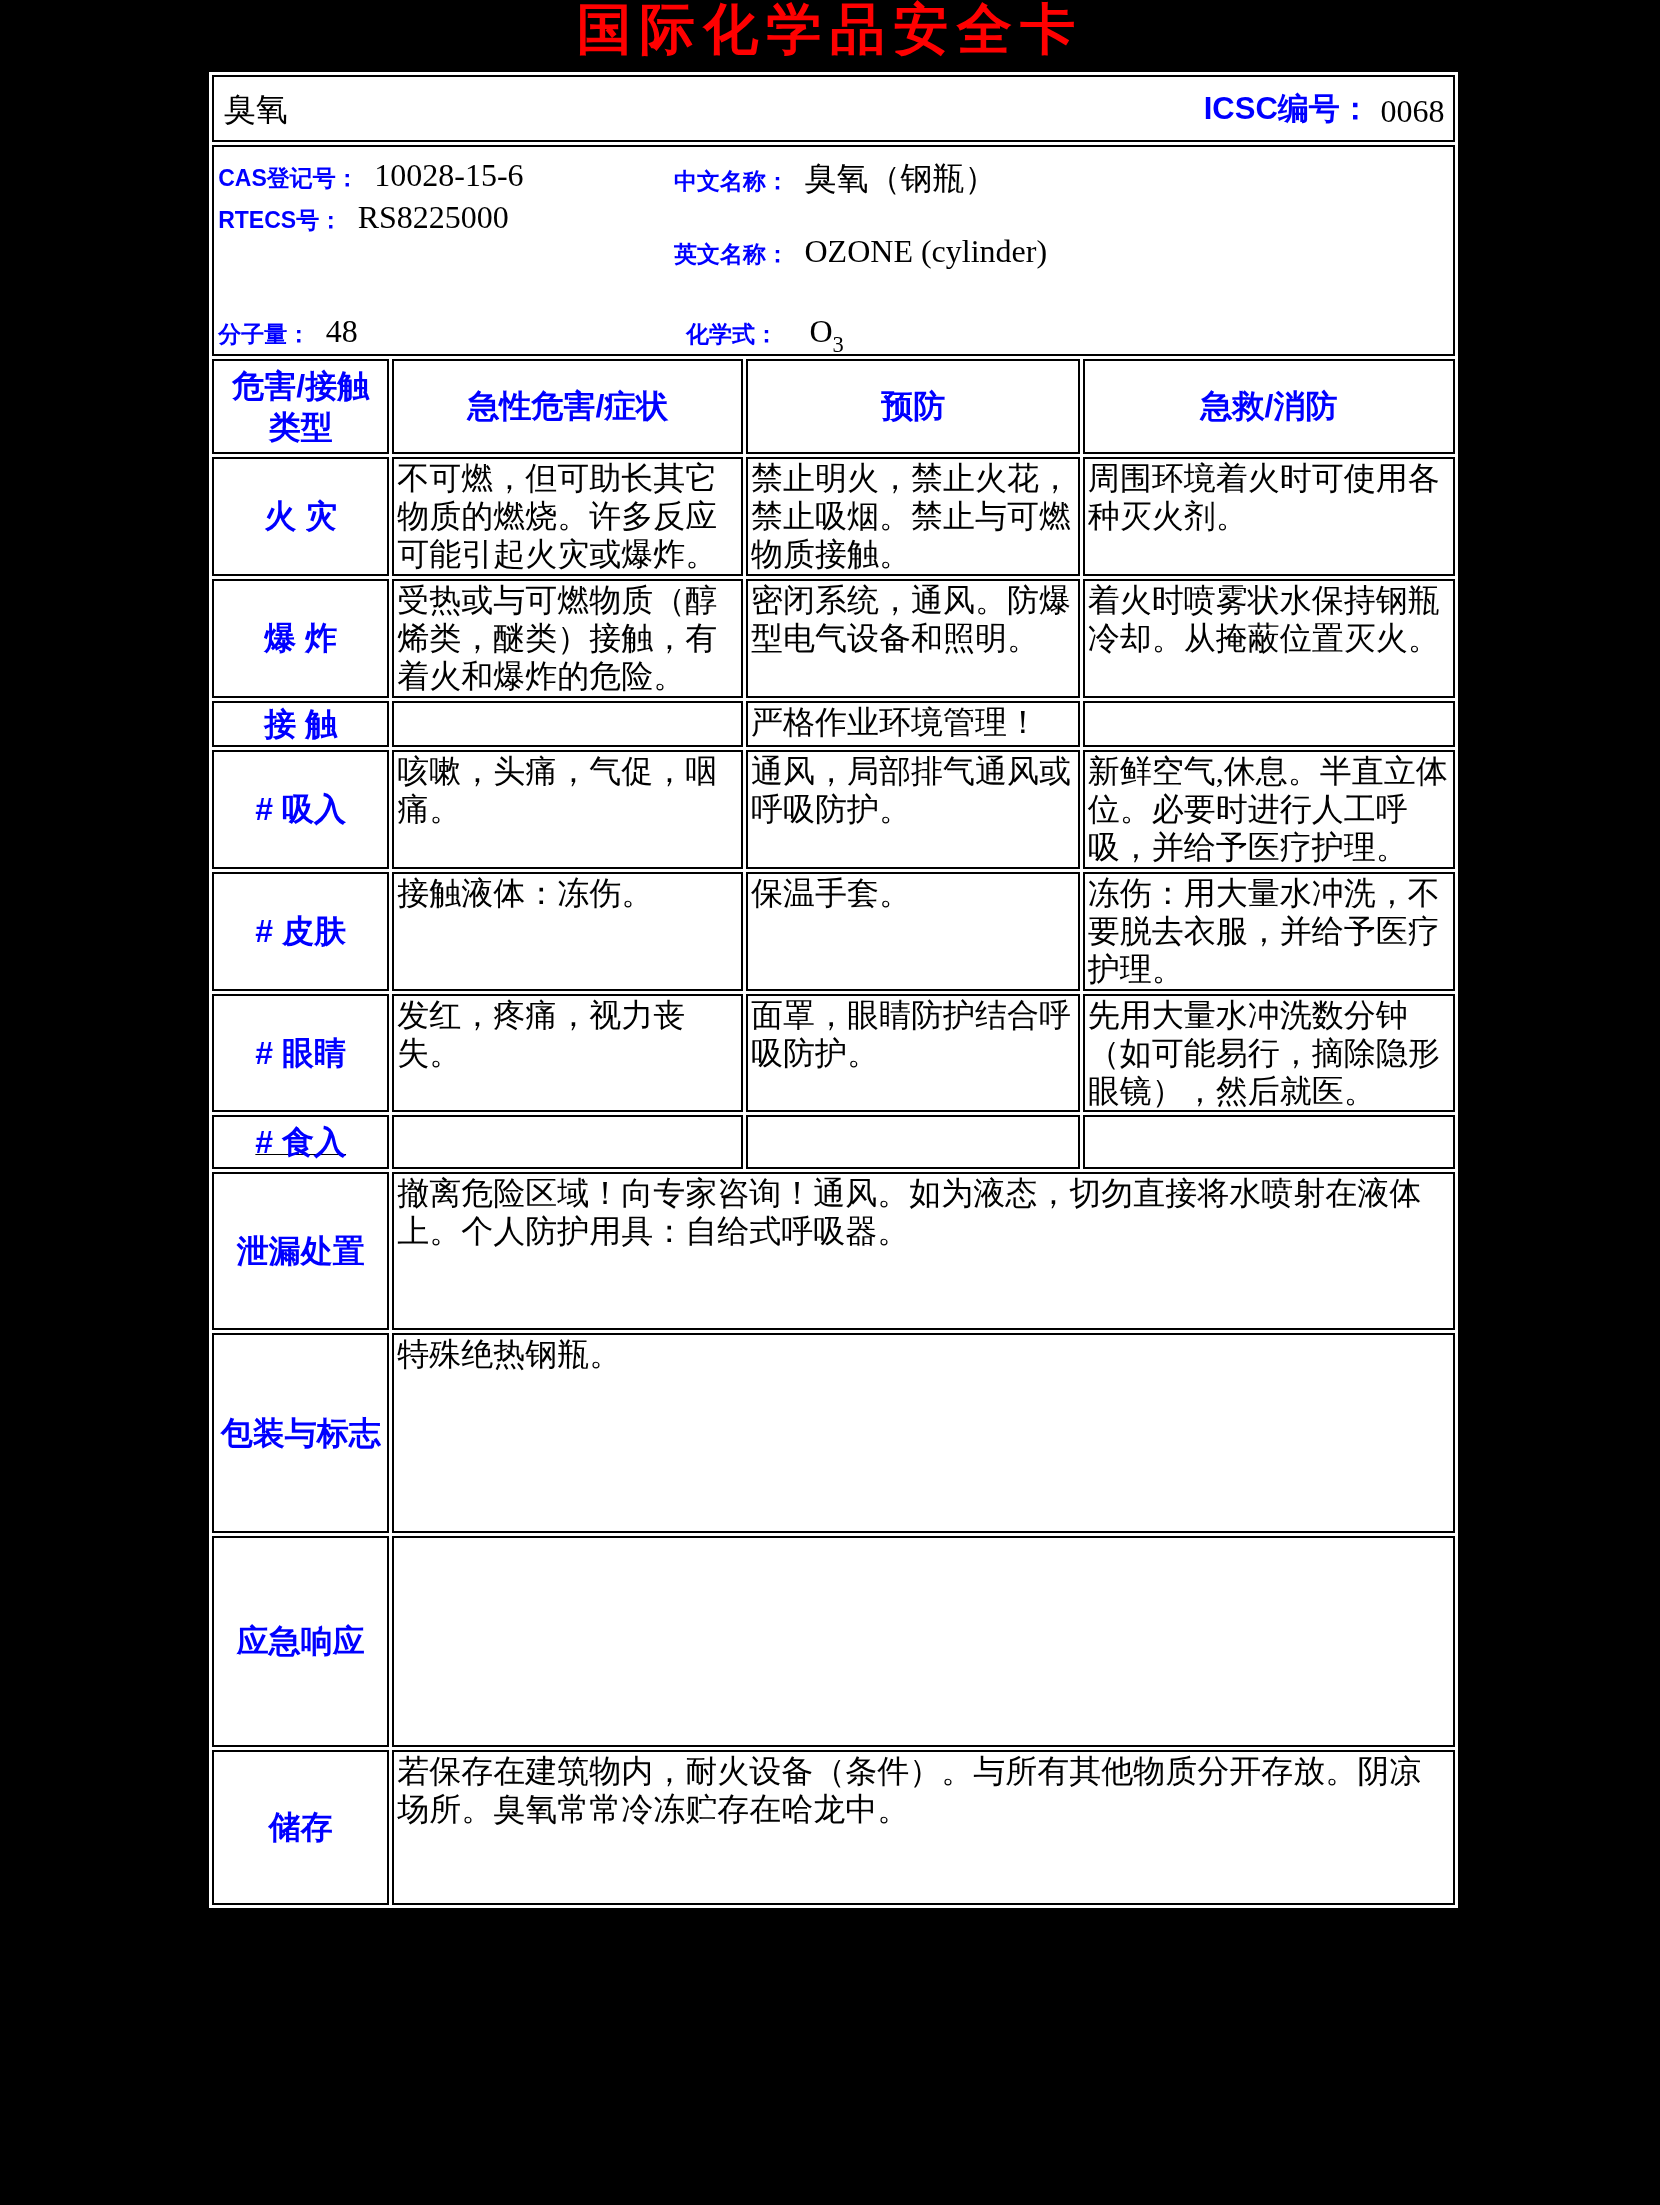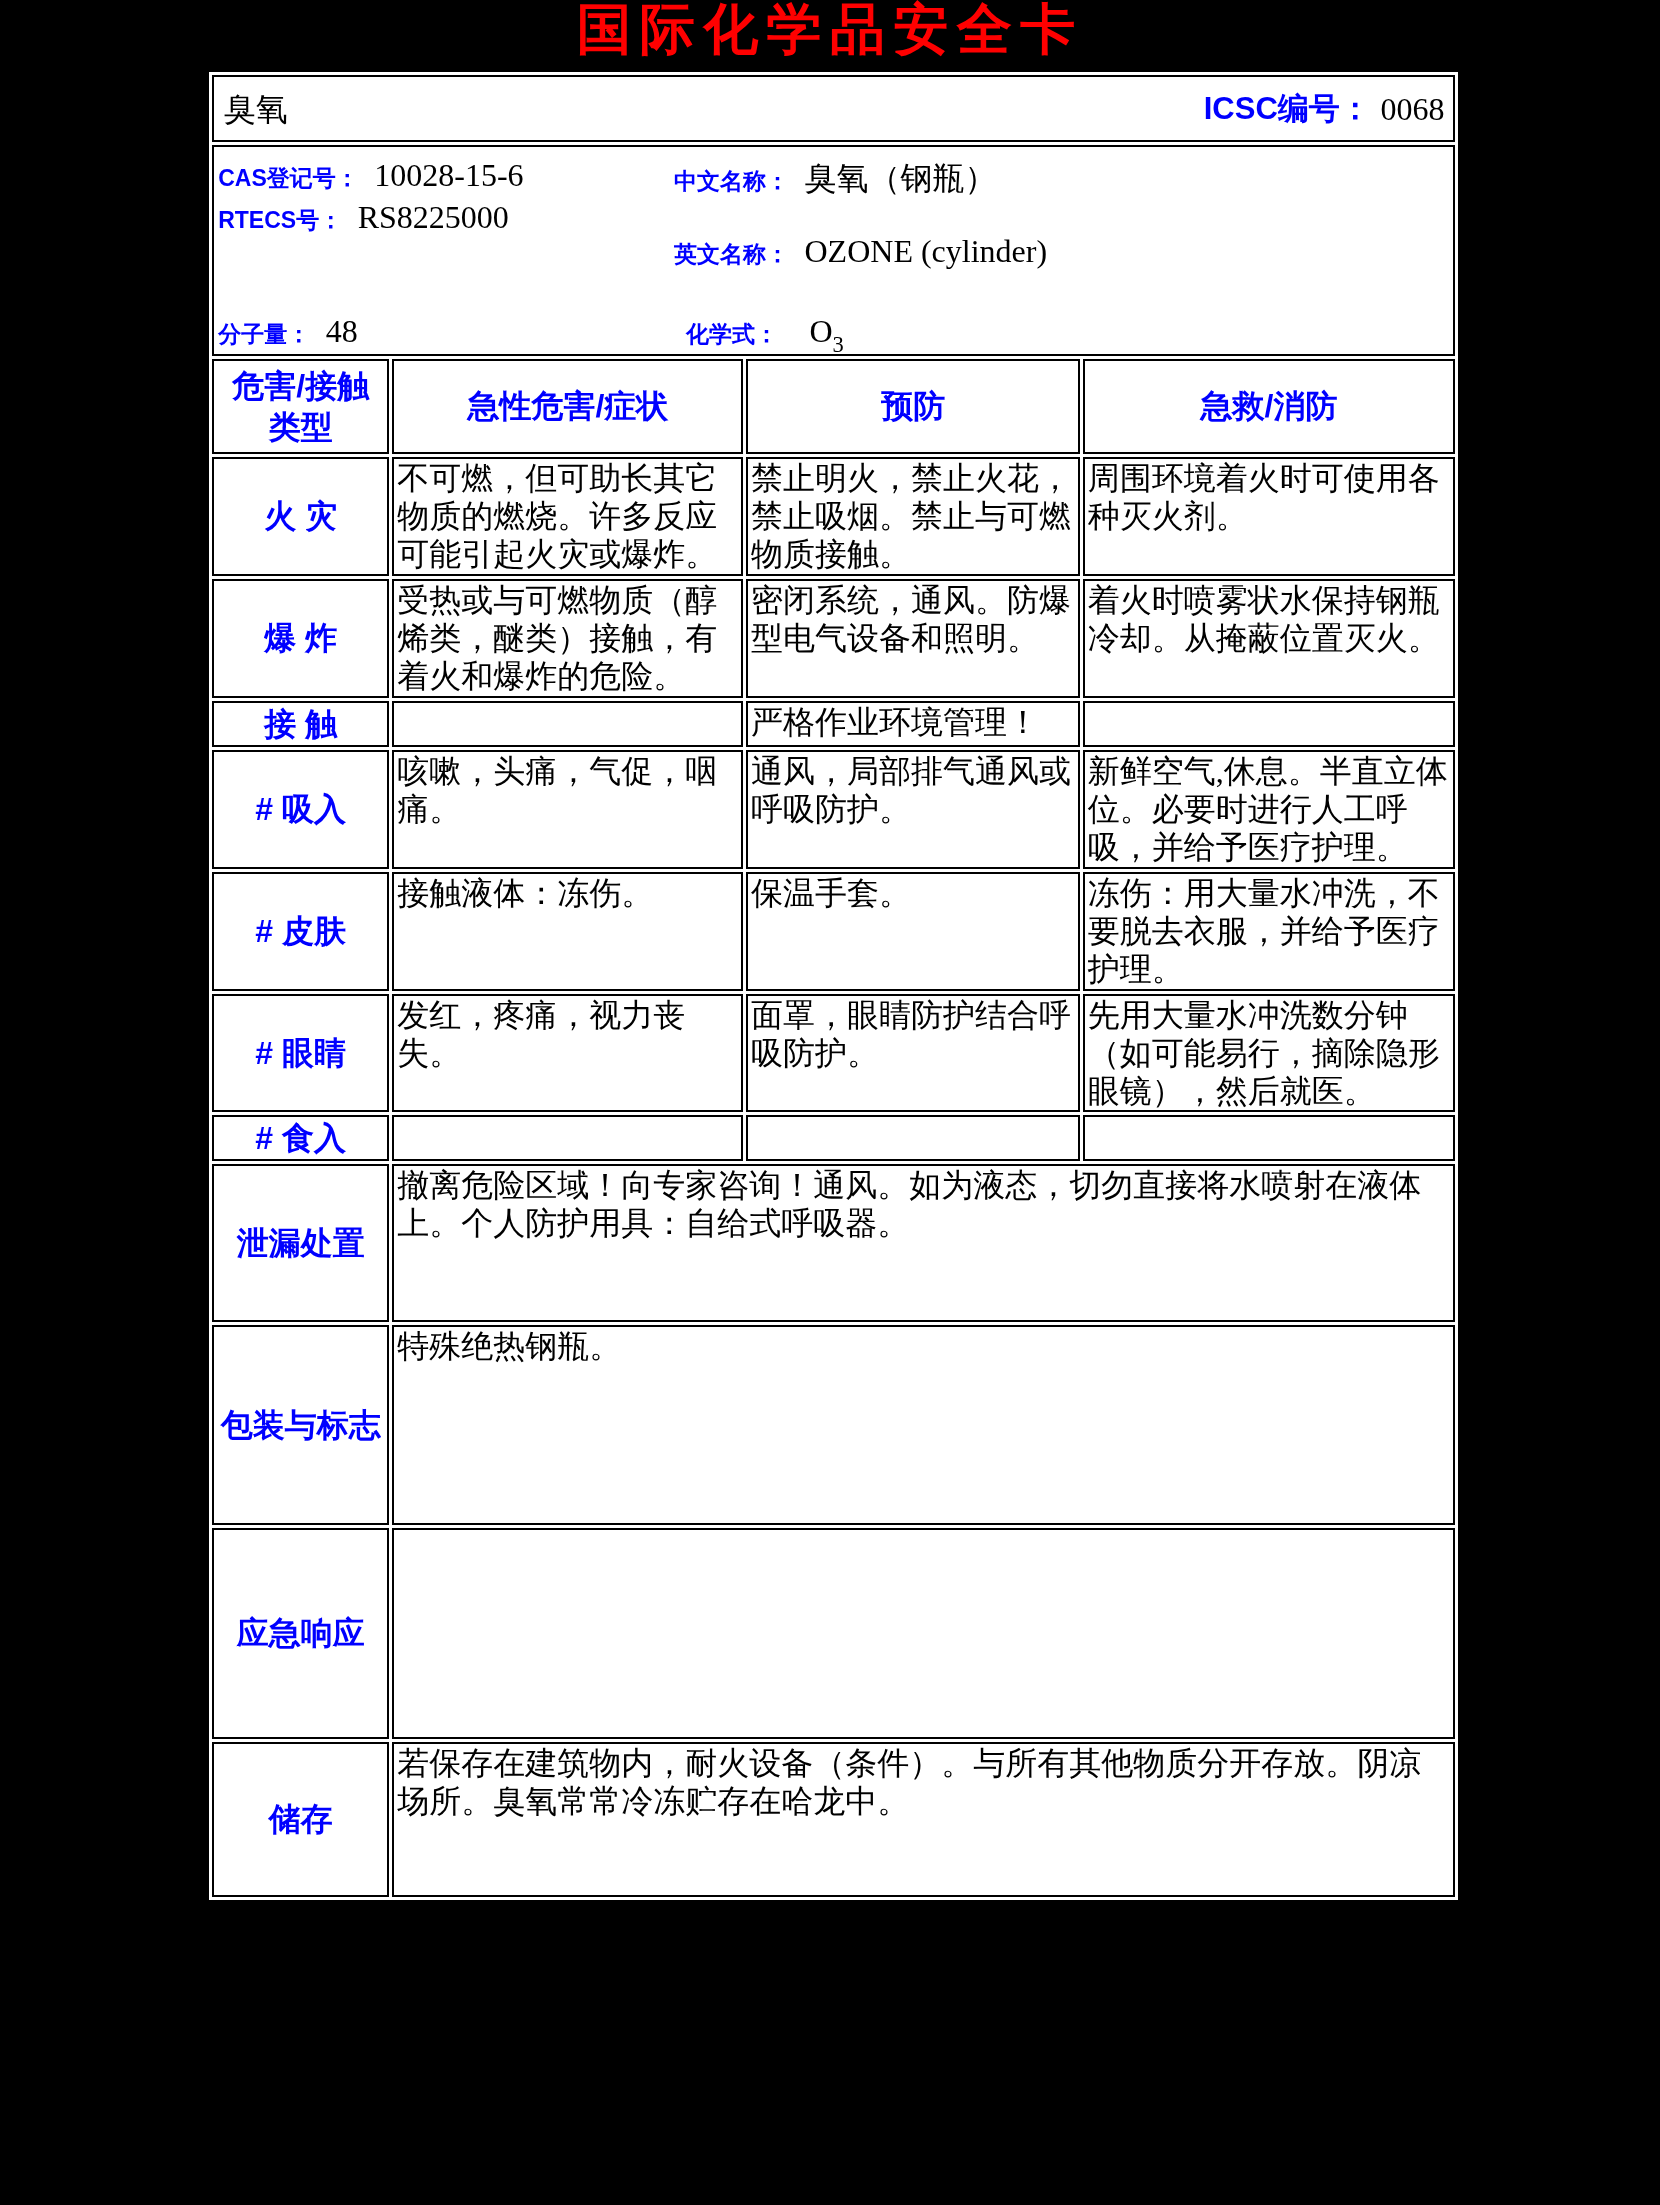--- a/index.html
+++ b/index.html
@@ -20,21 +20,21 @@
     border-collapse:separate; border-spacing:3.5px; border:5.6px solid #000000;
   }
   td { border:2.8px solid #000000; vertical-align:top; overflow:hidden; }
   
   .serif { font-family:"Liberation Serif","DejaVu Serif",serif; font-size:32px; line-height:38px; color:#000; }
   .lbl   { font-family:"Liberation Sans","DejaVu Sans",sans-serif; font-weight:bold; color:#0000ff; }
   
   tr.r-name td { height:67px; vertical-align:middle; }
   .name-flex { display:flex; align-items:center; justify-content:space-between; padding:0 8.4px 0 9.8px; }
   .name-cn { font-size:32px; }
-  .icsc-no { display:flex; align-items:center;margin-left:8px; }
+  .icsc-no { display:flex; align-items:flex-end;margin-left:8px; }
   .icsc-no .lbl { font-size:31px; }
   .icsc-no .val { font-size:32px; margin-left:9.8px; }
   
   tr.r-ids td { height:211px; position:relative; }
   .idline { position:absolute; white-space:nowrap; display:flex; align-items:baseline; }
   .idline .lbl { font-size:23px; }
   .idline .val { font-size:32px; margin-left:15.5px; font-family:"Liberation Serif","DejaVu Serif",serif; }
   .idline sub { font-size:22.5px; vertical-align:-9.8px; }
   .pos-cas { left:4.2px;   top:9.8px; }
   .pos-cn  { left:460px; top:9.8px; }
@@ -48,21 +48,21 @@
   
   td.label-cell { vertical-align:middle; text-align:center; }
   td.label-cell .lbl { font-size:32px; line-height:39px; white-space:pre; }
   td.body-cell { padding:0 2.8px; }
   tr.r-fire  td { height:119px; }
   tr.r-expl  td { height:119px; }
   tr.r-cont  td { height:46px; }
   tr.r-inh   td { height:119px; }
   tr.r-skin  td { height:119px; }
   tr.r-eyes  td { height:118px; }
-  tr.r-ing   td { height:46px; }
+  tr.r-ing   td { height:54px;text-decoration:underline; }
   tr.r-spill td { height:158px; }
   tr.r-pack  td { height:200px; }
   tr.r-emrg  td { height:211px; }
   tr.r-stor  td { height:155px;margin-top:44px; }
 </style>
 </head>
 <body>
 
 <div class="page">
 

